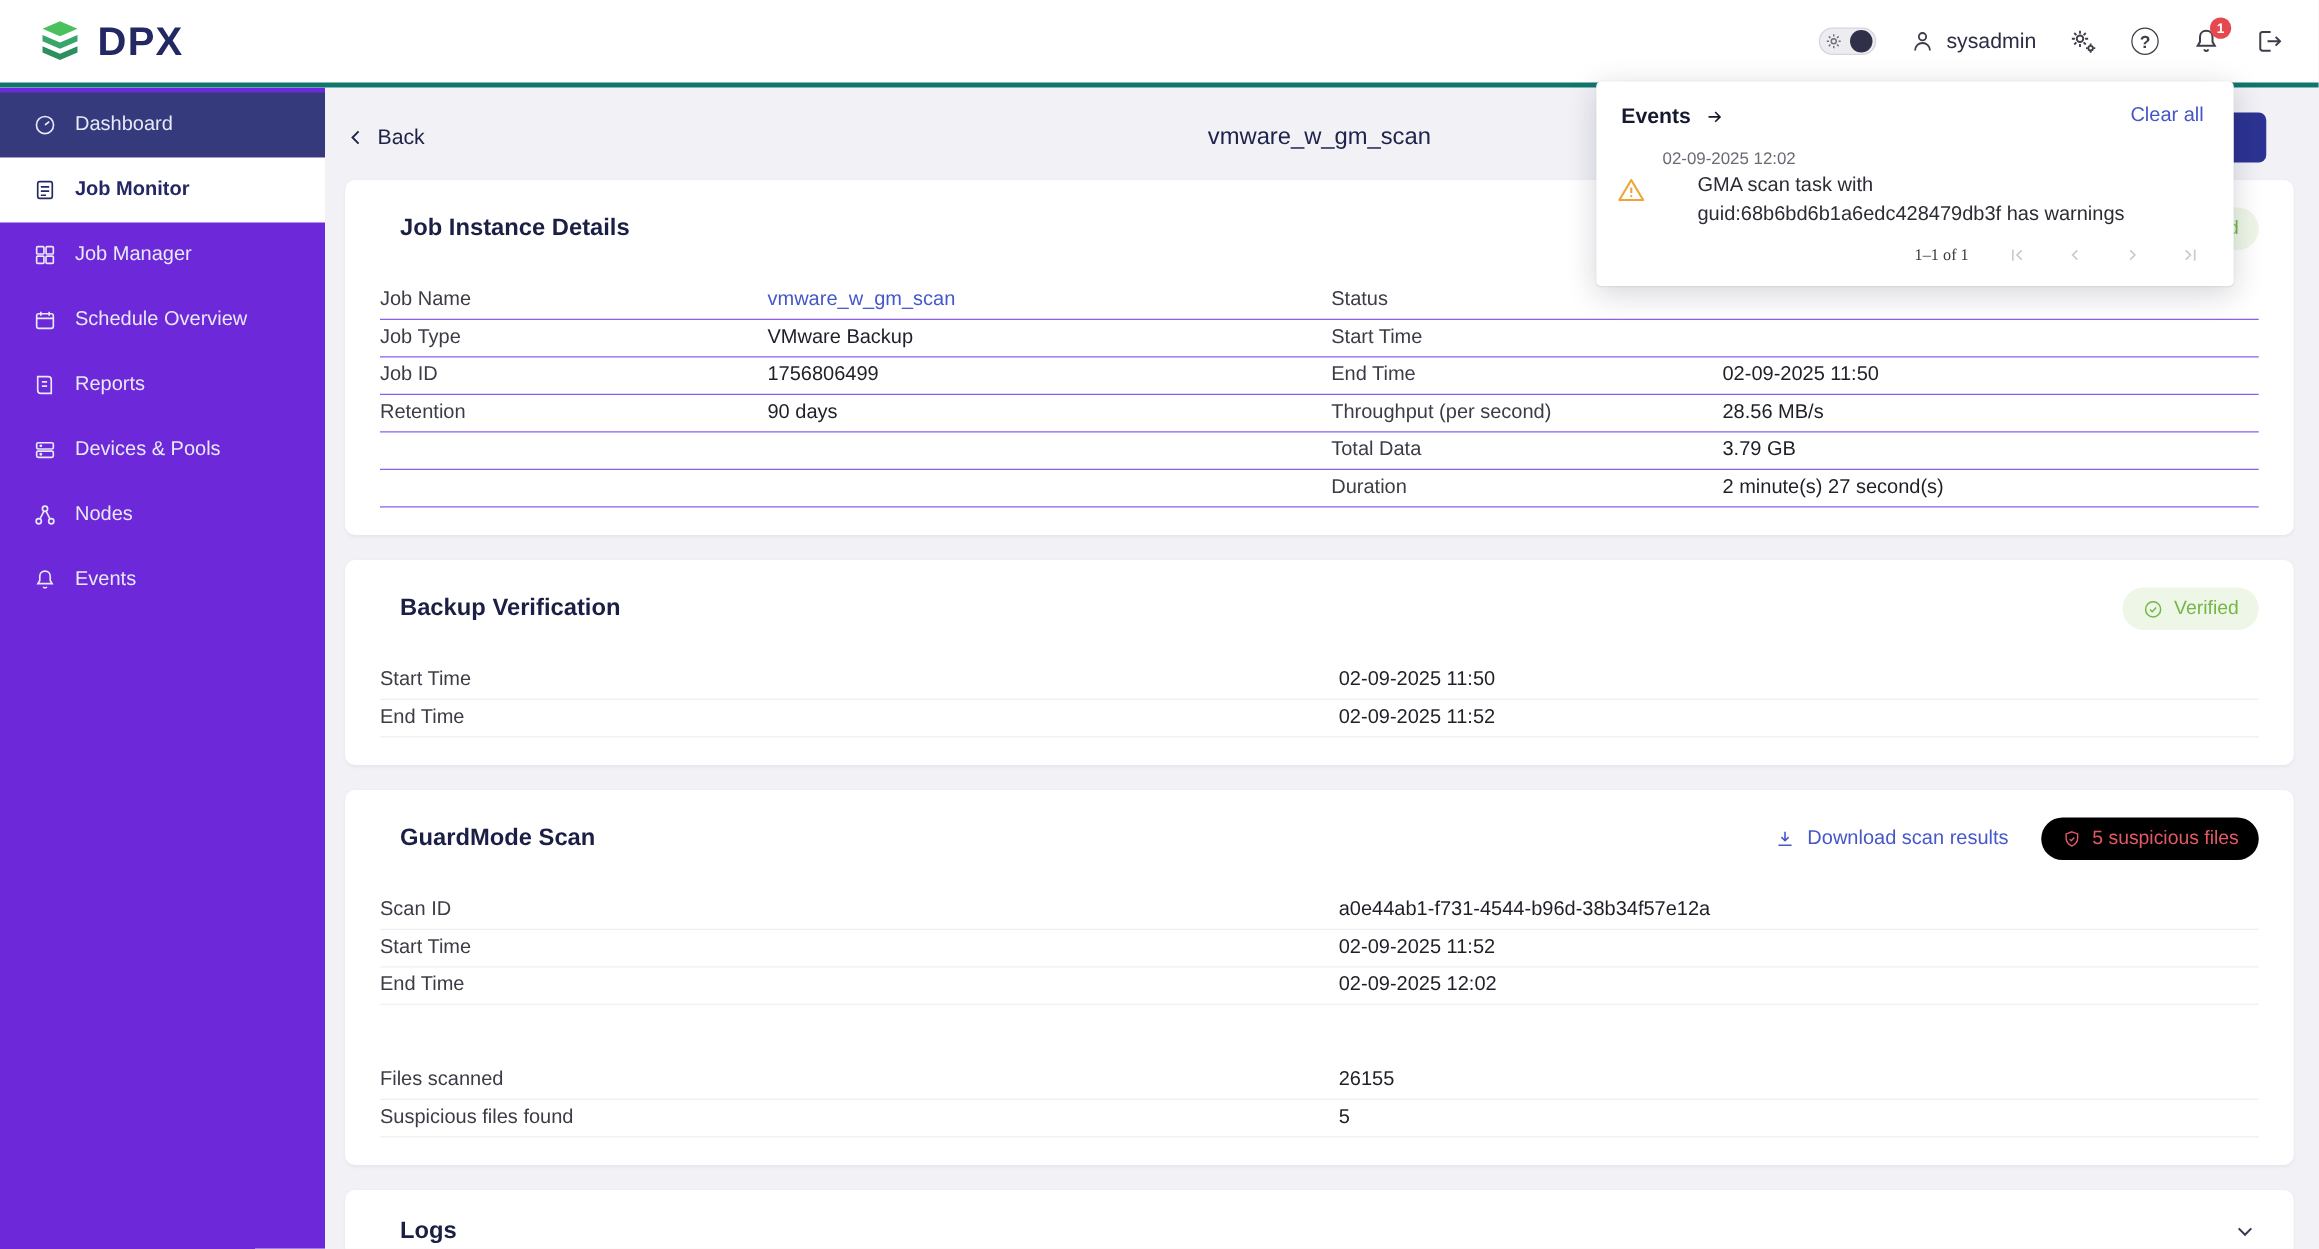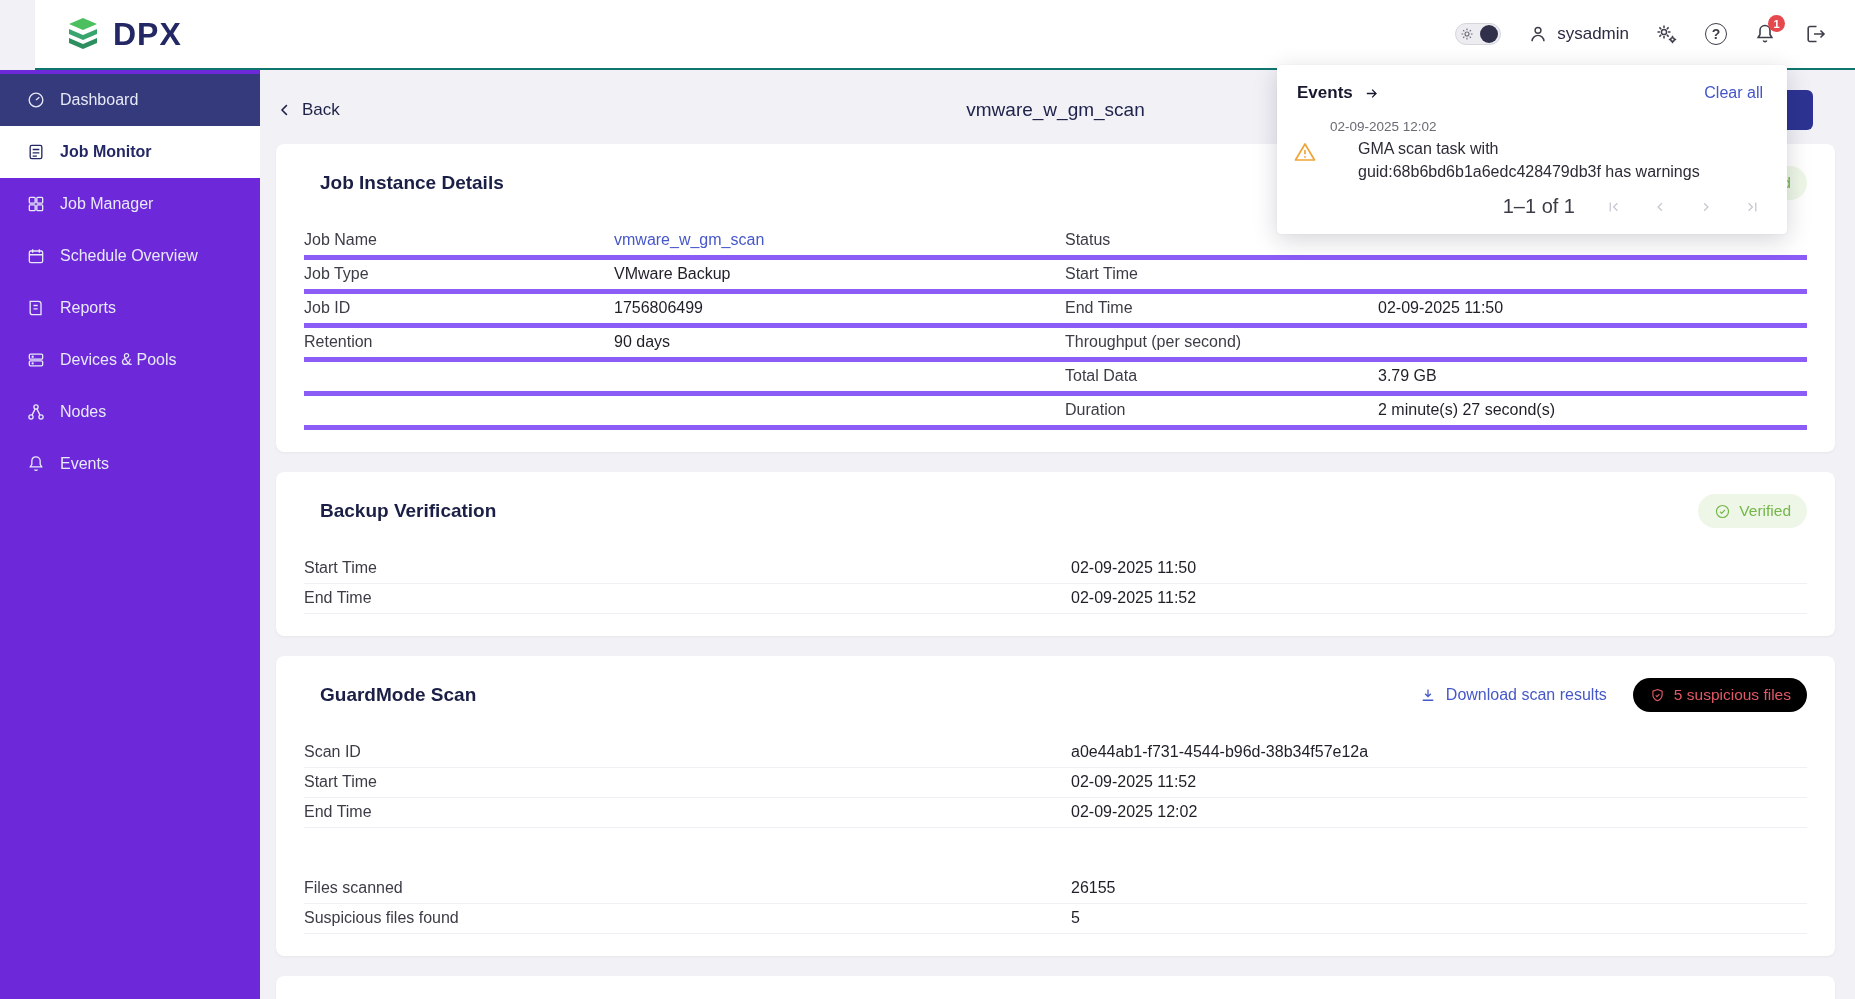--- a/index.html
+++ b/index.html
@@ -2,21 +2,21 @@
 <html><head>
 <meta charset="utf-8">
 <style>
   * { box-sizing: border-box; margin: 0; padding: 0; }
   html,body { width:1855px; height:999px; overflow:hidden; }
   body { font-family:"Liberation Sans", sans-serif; background:#f1f1f6; color:#26262e; }
   svg { display:block; }
 
   
   .topbar { height:70px; background:#fff; display:flex; 
-            padding:0 28px; position:relative; z-index:20; border-bottom:2px solid #0f766e;margin-left:35px;}
+            padding:0 28px; position:relative; z-index:20; border-bottom:4px solid #0f766e;}
   .logo { display:flex; align-items:center; gap:10px; }
   .logo-text { font-size:32px; font-weight:800; letter-spacing:1px; color:#232864; }
   .topbar-right { margin-left:auto; display:flex; align-items:center; gap:26px; color:#3e3e4a; }
   .toggle { width:46px; height:22px; border-radius:11px; background:#ececf1; border:1px solid #d5d5de;
             position:relative; display:flex; align-items:center; padding-left:4px; cursor:pointer; }
   .toggle .knob { position:absolute; right:2px; top:1px; width:18px; height:18px; border-radius:50%; background:#30304a; }
   .userbox { display:flex; align-items:center; gap:8px; cursor:pointer; }
   .username { font-size:17px; color:#2c2c44; font-weight:500; }
   .iconbtn { cursor:pointer; position:relative; }
   .help-circle { width:22px; height:22px; border:1.6px solid #3e3e4a; border-radius:50%;
@@ -45,21 +45,21 @@
                  font-family:inherit; font-size:16px; font-weight:500; padding:11px 26px; border-radius:6px; z-index:2; }
 
   
   .card { background:#fff; border-radius:8px; padding:22px 28px; margin-bottom:20px;
           box-shadow:0 1px 3px rgba(20,20,40,.05); }
   .card-head { display:flex; align-items:center; margin-bottom:26px; }
   .card-title { font-size:19px; font-weight:700; color:#1b1f45;margin-left:16px; }
   .head-right { margin-left:auto; display:flex; align-items:center; gap:26px; }
 
   .jrow { display:grid; grid-template-columns:310px 451px 313px 1fr; align-items:center;
-          padding:5px 0 6px; border-bottom:5px solid #8b5cf6; font-size:16px; min-height:28px; }
+          padding:5px 0 6px; border-bottom:1px solid #8b5cf6; font-size:16px; min-height:28px; }
   .kvrow { display:grid; grid-template-columns:767px 1fr; align-items:center;
            padding:5px 0 6px; border-bottom:1px solid #efeff4; font-size:16px; min-height:28px; }
   .spacer-row { height:46px; }
   .lbl { color:#3c3c46; }
   .val { color:#1f1f28; }
   .val-link { color:#4657c9; cursor:pointer; }
 
   .chip { display:inline-flex; align-items:center; gap:8px; padding:8px 16px; border-radius:18px;
           font-size:15.5px; font-weight:500; white-space:nowrap; }
   .chip-green { background:#eef7e7; color:#74b648; }
@@ -77,21 +77,21 @@
                     padding:18px 0 8px; }
   .ep-head { display:flex; align-items:center; padding:0 24px 0 20px; }
   .ep-title { display:flex; align-items:center; gap:11px; font-size:17px; font-weight:700; color:#16192e; cursor:pointer; }
   .ep-clear { margin-left:auto; color:#4355c8; font-size:16px; font-weight:500; cursor:pointer;
               background:none; border:none; font-family:inherit; }
   .evt-item { display:flex; gap:13px; padding:16px 24px 4px 16px; }
   .evt-icon { margin-top:21px; }
   .evt-time { font-size:13.5px; color:#6a6a74; margin-bottom:4px; }
   .evt-msg { font-size:16px; color:#2c2c36; line-height:1.42;margin-left:28px; }
   .ep-pag { display:flex; align-items:center; justify-content:flex-end; gap:30px; padding:8px 26px 8px; }
-  .ep-pag-text { font-size:20px; color:#3c3c46; font-weight:500; }
+  .ep-pag-text { font-size:13px; color:#3c3c46; font-weight:500;font-family:Liberation Serif, serif; }
   .pag-btns { display:flex; align-items:center; gap:28px; color:#c9c9d4; }
   .pag-btn { cursor:default; }
 </style>
 </head>
 <body>
 
 <div style="position:relative; width:1855px; height:999px;">
 
   <header class="topbar">
     <div class="logo">
@@ -291,20 +291,21 @@
         <div class="jrow">
           <div class="lbl">Job ID</div>
           <div class="val">1756806499</div>
           <div class="lbl">End Time</div>
           <div class="val">02-09-2025 11:50</div>
         </div>
         <div class="jrow">
           <div class="lbl">Retention</div>
           <div class="val">90 days</div>
           <div class="lbl">Throughput (per second)</div>
+          <div class="val">28.56 MB/s</div>
         </div>
         <div class="jrow">
           <div class="lbl"></div>
           <div class="val"></div>
           <div class="lbl">Total Data</div>
           <div class="val">3.79 GB</div>
         </div>
         <div class="jrow">
           <div class="lbl"></div>
           <div class="val"></div>

